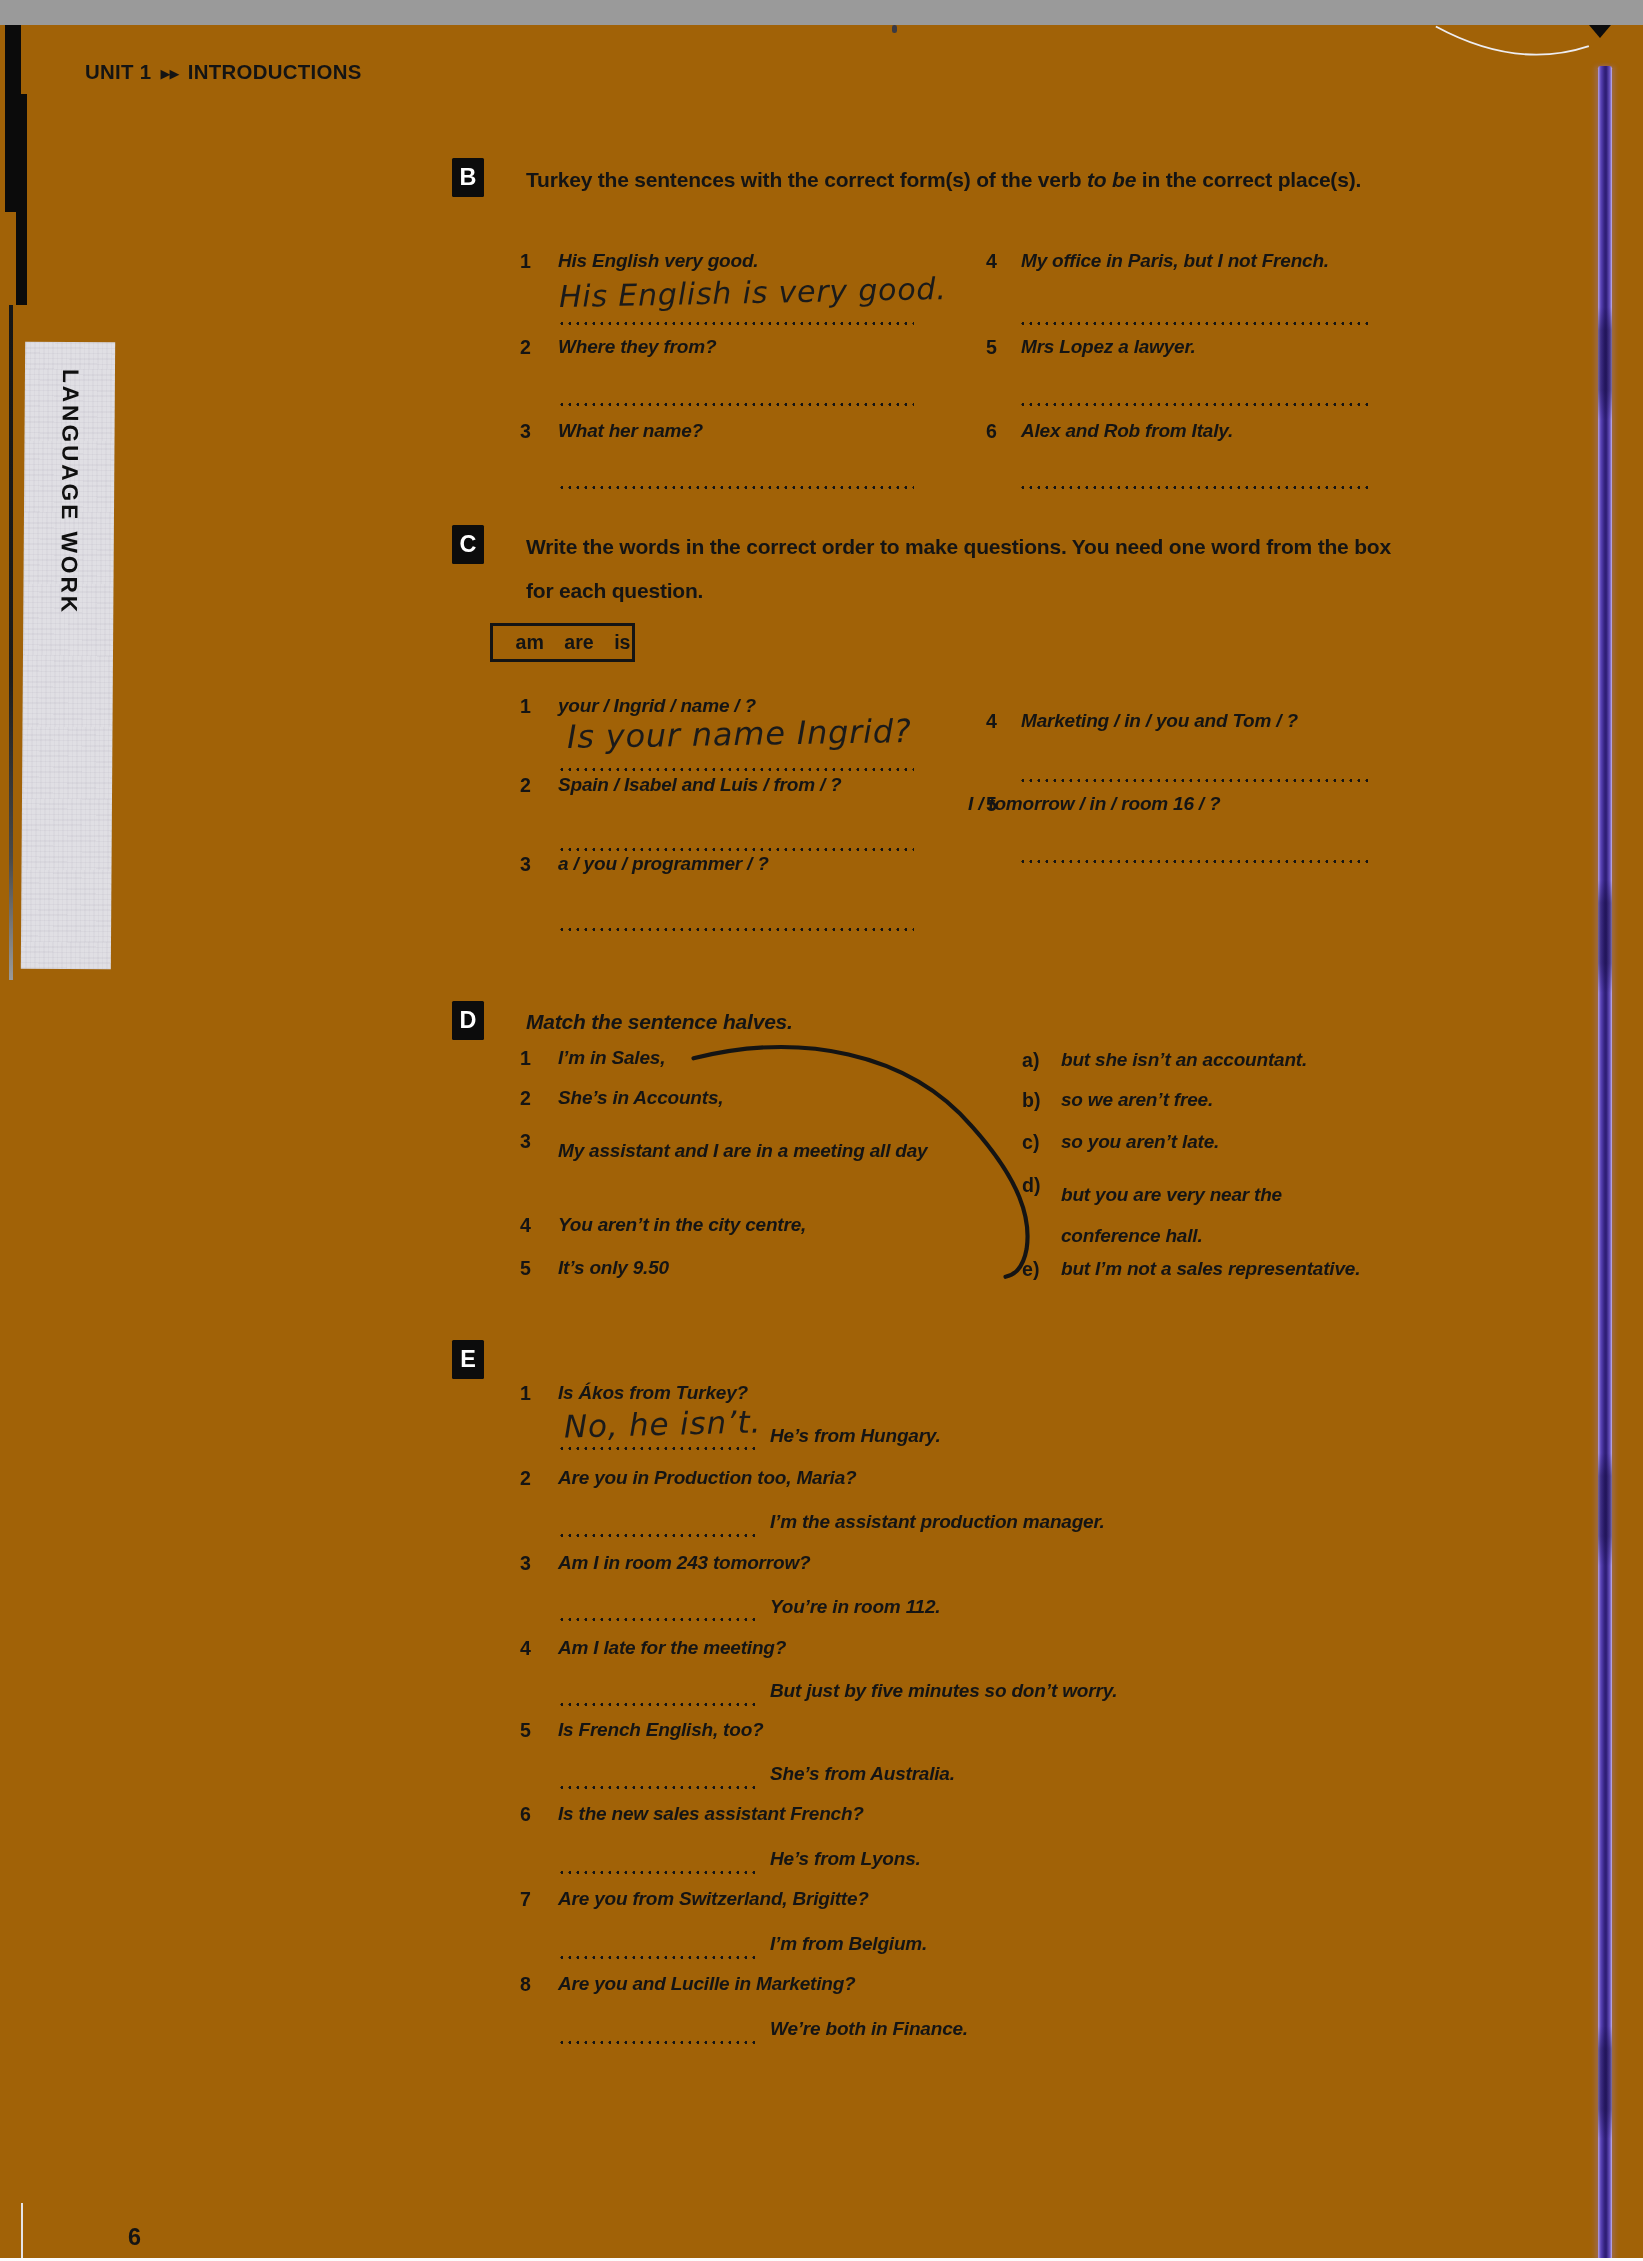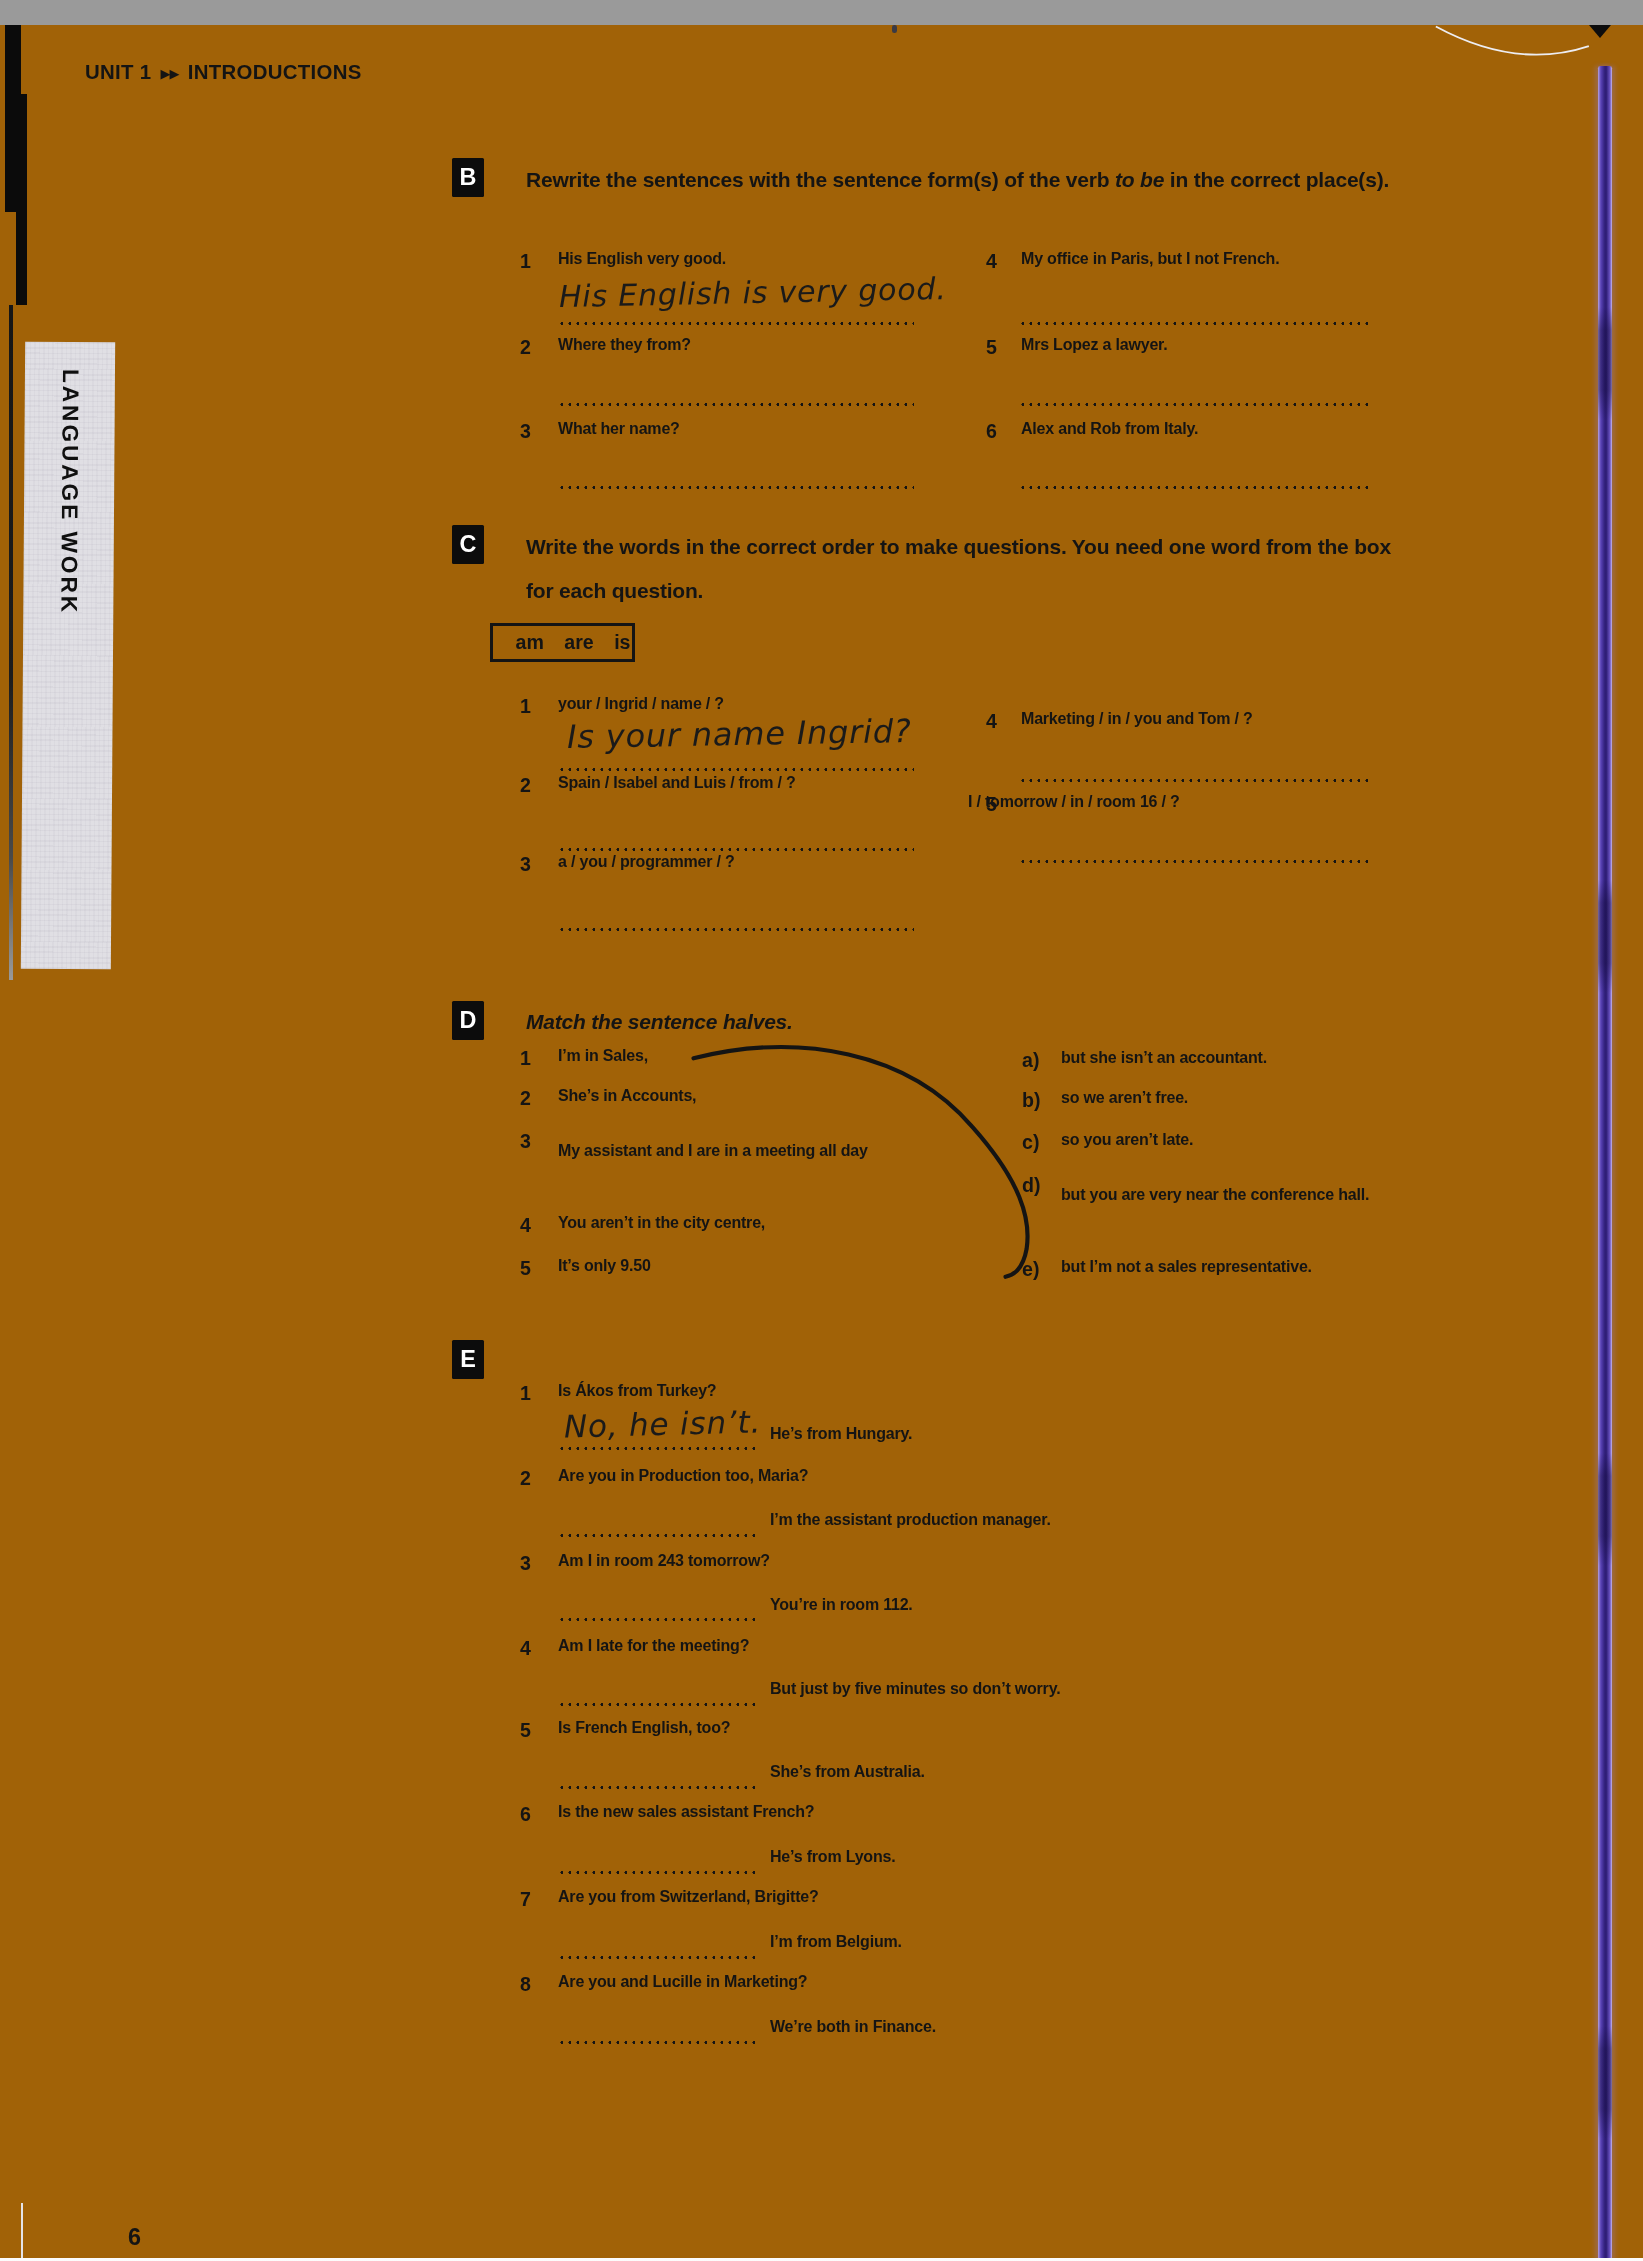--- a/index.html
+++ b/index.html
@@ -35,21 +35,21 @@
        border-left:11.3px solid transparent;border-right:11.3px solid transparent;border-top:13px solid #0d0d0d;}
   
   .bedge1{position:absolute;left:0;top:2233px;width:1644px;height:19.6px;background:linear-gradient(180deg,#fdfdfc,#f2f2f5);}
   .bedge2{position:absolute;left:0;top:2251px;width:1644px;height:10.6px;background:#e2e1e8;}
   
   .badge{position:absolute;width:32px;height:39px;background:#0c0c0c;color:#fff;
          display:flex;align-items:center;justify-content:center;font-size:23.4px;font-weight:bold;border-radius:1.5px;}
   .instr{position:absolute;font-size:21px;font-weight:bold;line-height:44px;letter-spacing:-0.2px;}
   .instr .it{font-style:italic;}
   .num{position:absolute;font-size:19.6px;font-weight:bold;}
-  .itext{position:absolute;font-size:16px;font-weight:bold;white-space:nowrap;letter-spacing:-0.2px;}
+  .itext{position:absolute;font-size:19px;font-weight:bold;white-space:nowrap;letter-spacing:-0.2px;font-style:italic;}
   .wraptext{white-space:normal;line-height:41px;}
   .dots{position:absolute;height:9px;
         background-image:radial-gradient(ellipse 2px 2.6px at 3.8px 4.5px,#141414 62%,transparent 72%);
         background-size:8px 9px;background-repeat:repeat-x;}
   .hand{position:absolute;font-family:"DejaVu Sans",sans-serif;font-style:italic;font-weight:normal;
         letter-spacing:0.8px;color:#1a1a1a;white-space:nowrap;}
   .wordbox{position:absolute;left:490px;top:598px;width:145px;height:39px;border:3px solid #141414;
            display:flex;align-items:center;gap:20.4px;padding-left:22.6px;box-sizing:border-box;
            font-size:19.6px;font-weight:bold;}
   .pagenum{position:absolute;left:128px;top:2199px;font-size:23.4px;font-weight:bold;}
@@ -75,21 +75,21 @@
   <div class="tab">
     <span>LANGUAGE WORK</span>
   </div>
 
   <div class="binding">
       <div class="blotch"></div>
     </div>
   <div class="tri"></div>
 
   <div class="badge" style="left:452px;top:133px;">B</div>
-  <div class="instr" style="left:526px;top:133px;width:878px;"><span>Rewrite the sentences with the sentence form(s) of the verb </span><span class="it">to be</span><span> in the correct place(s).</span></div>
+  <div class="instr" style="left:526px;top:133px;width:878px;"><span>Turkey the sentences with the correct form(s) of the verb </span><span class="it">to be</span><span> in the correct place(s).</span></div>
 
   <div class="num" style="left:520px;top:225px;">1</div>
   <div class="itext" style="left:558px;top:225px;">His English very good.</div>
   <div class="hand" style="left:559px;top:250px;font-size:30px;transform:rotate(-1.2deg);">His English is very good.</div>
   <div class="dots" style="left:558px;top:294px;width:356px;"></div>
 
   <div class="num" style="left:520px;top:311px;">2</div>
   <div class="itext" style="left:558px;top:311px;">Where they from?</div>
   <div class="dots" style="left:558px;top:375px;width:356px;"></div>
 

